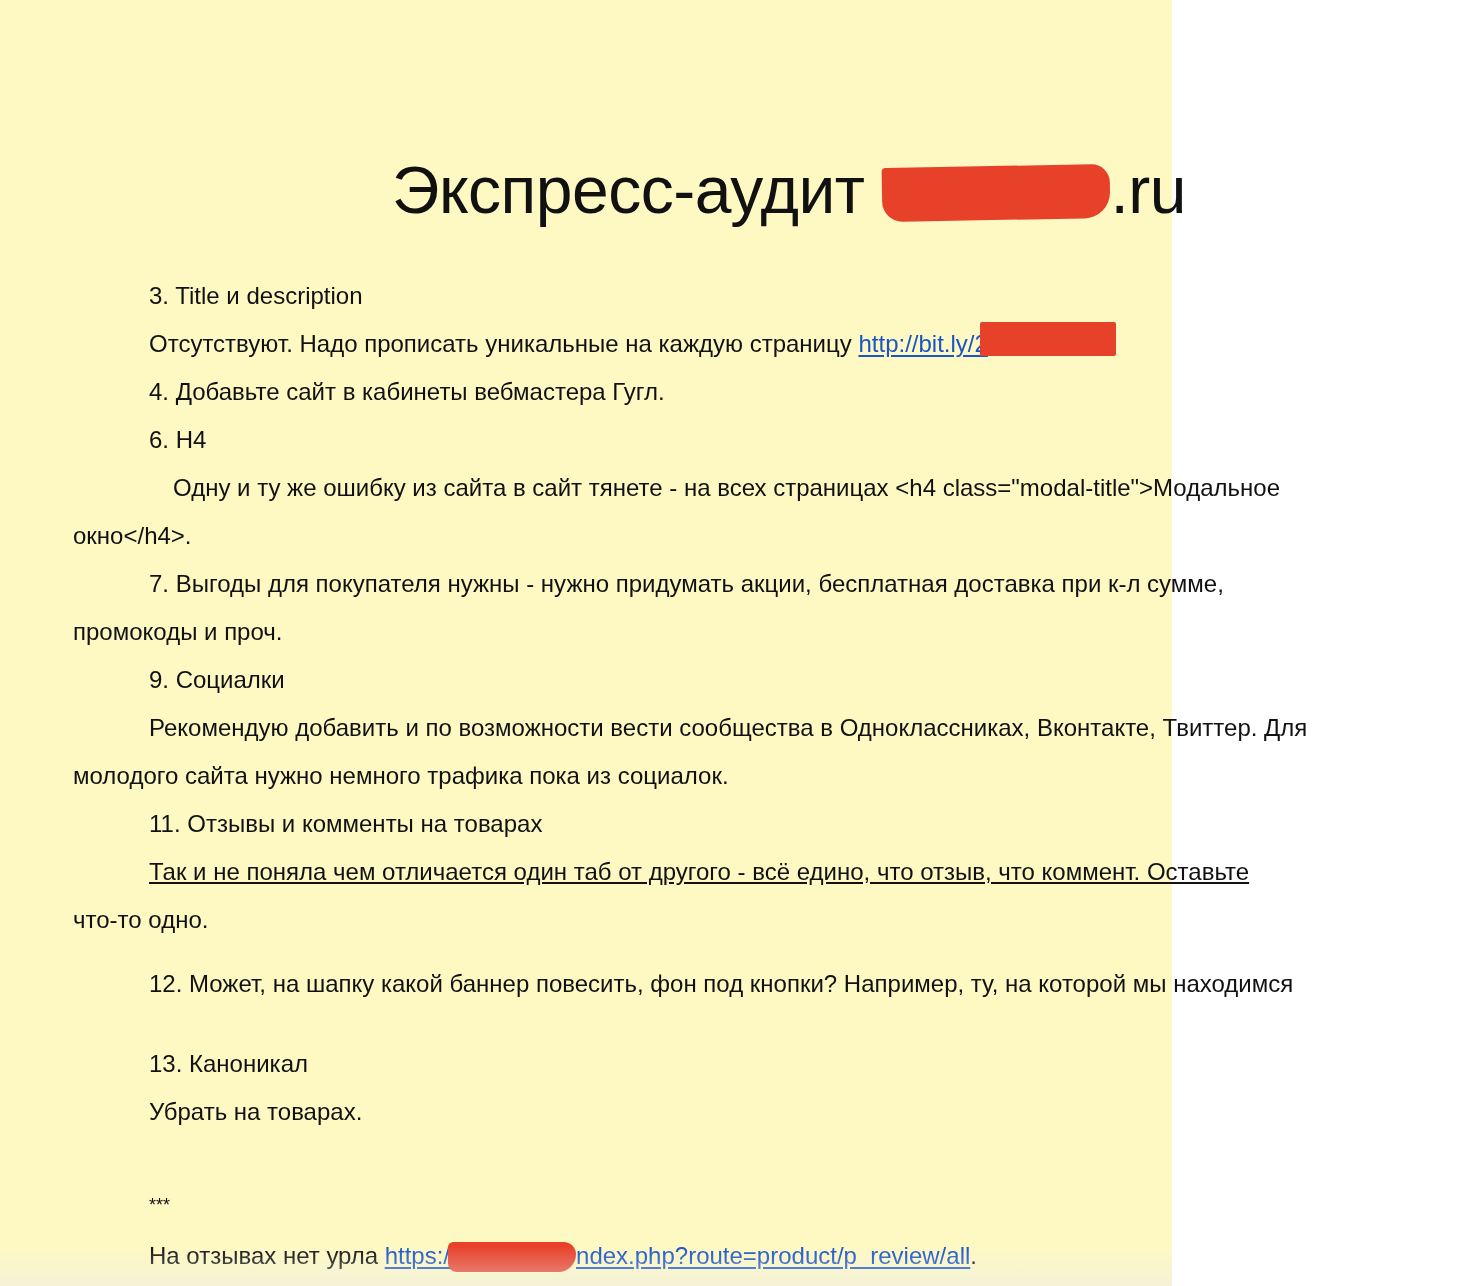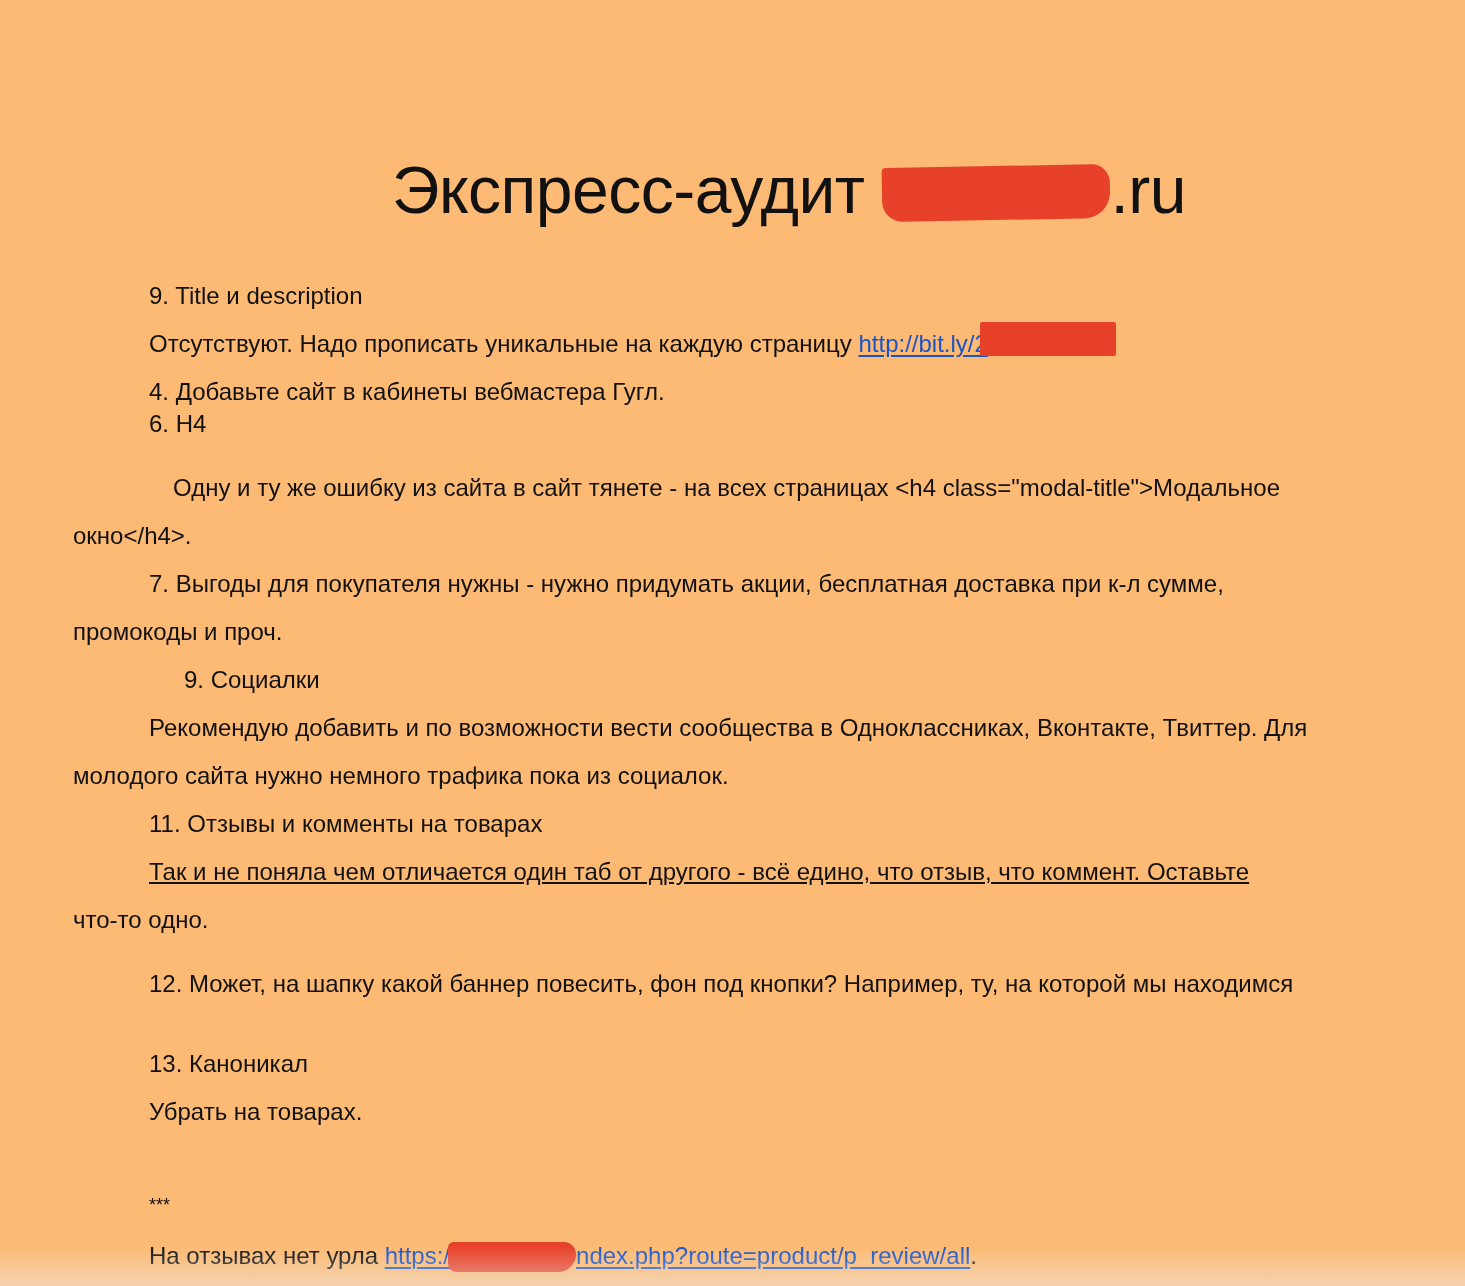--- a/index.html
+++ b/index.html
@@ -11,23 +11,23 @@
       width: 1465px;
       height: 1286px;
       position: relative;
       overflow: hidden;
       font-family: "Liberation Sans", sans-serif;
       color: #111111;
     }
     .page {
       position: absolute;
       left: 0; top: 0;
-      width: 1465px;
+      width: 1172px;
       height: 1286px;
-      background: #fdba74;
+      background: #fef9c3;
     }
     .title {
       position: absolute;
       left: 392px;
       top: 150px;
       font-size: 66px;
       line-height: 80px;
       white-space: nowrap;
       letter-spacing: -0.5px;
     }
@@ -81,37 +81,37 @@
   </style>
 </head>
 <body>
 
 <div class="page">
 
   <div class="title">
     <span>Экспресс-аудит </span><span class="redact"></span><span>.ru</span>
   </div>
 
-  <div class="line ind" style="top:281px;">9. Title и description</div>
+  <div class="line ind" style="top:281px;">3. Title и description</div>
 
   <div class="line ind" style="top:329px;">
     <span>Отсутствуют. Надо прописать уникальные на каждую страницу </span><a class="link" href="#">http://bit.ly/2</a><span class="redact redact-link1"></span>
   </div>
 
   <div class="line ind" style="top:377px;text-align:right;">4. Добавьте сайт в кабинеты вебмастера Гугл.</div>
 
-  <div class="line ind" style="top:409px;">6. H4</div>
+  <div class="line ind" style="top:425px;">6. H4</div>
 
   <div class="line ind" style="top:473px;margin-left:24px;">Одну и ту же ошибку из сайта в сайт тянете - на всех страницах &lt;h4 class="modal-title"&gt;Модальное</div>
   <div class="line noind" style="top:521px;">окно&lt;/h4&gt;.</div>
 
   <div class="line ind" style="top:569px;">7. Выгоды для покупателя нужны - нужно придумать акции, бесплатная доставка при к-л сумме,</div>
   <div class="line noind" style="top:617px;">промокоды и проч.</div>
 
-  <div class="line ind" style="top:665px;margin-left:35px;">9. Социалки</div>
+  <div class="line ind" style="top:665px;">9. Социалки</div>
 
   <div class="line noind" style="top:761px;">молодого сайта нужно немного трафика пока из социалок.</div>
   <div class="line ind" style="top:713px;">Рекомендую добавить и по возможности вести сообщества в Одноклассниках, Вконтакте, Твиттер. Для</div>
 
   <div class="line ind" style="top:809px;">11. Отзывы и комменты на товарах</div>
 
   <div class="line ind" style="top:857px;text-decoration:underline;">Так и не поняла чем отличается один таб от другого - всё едино, что отзыв, что коммент. Оставьте</div>
   <div class="line noind" style="top:905px;">что-то одно.</div>
 
   <div class="line ind" style="top:953px;margin-top:16px;">12. Может, на шапку какой баннер повесить, фон под кнопки? Например, ту, на которой мы находимся</div>

